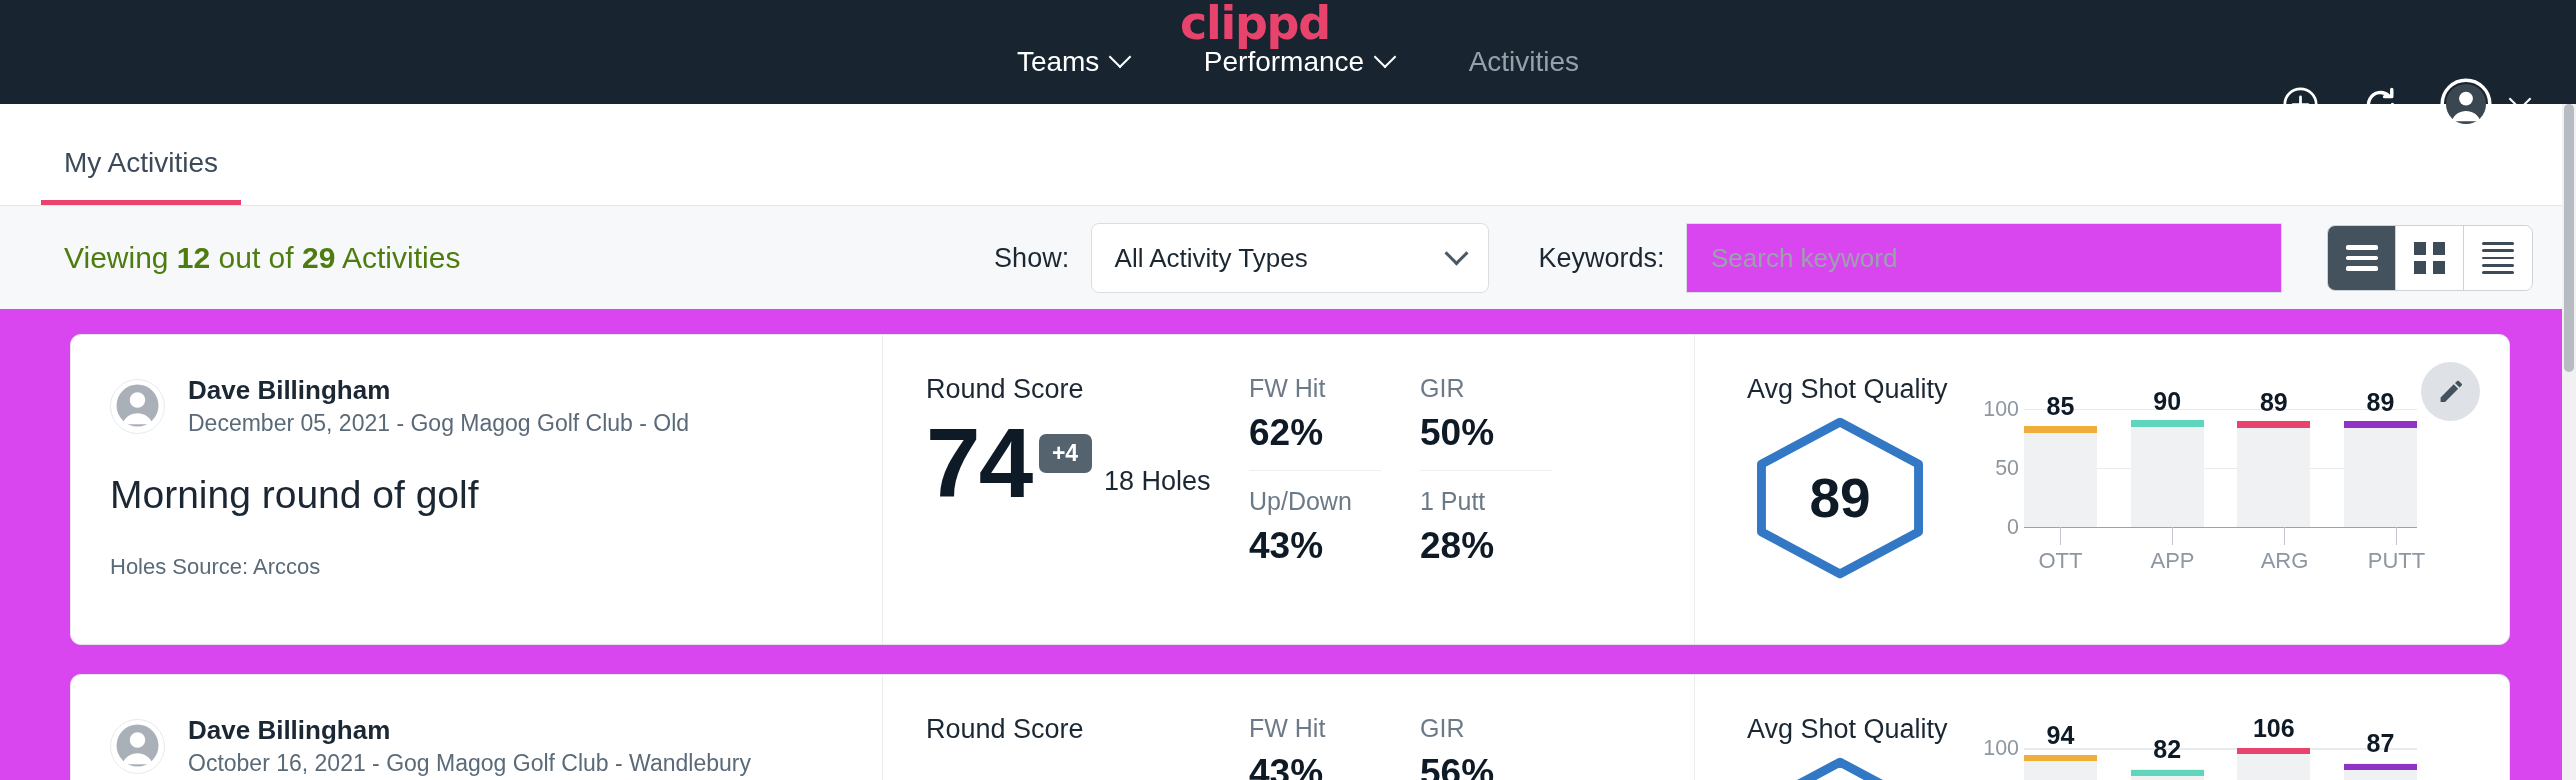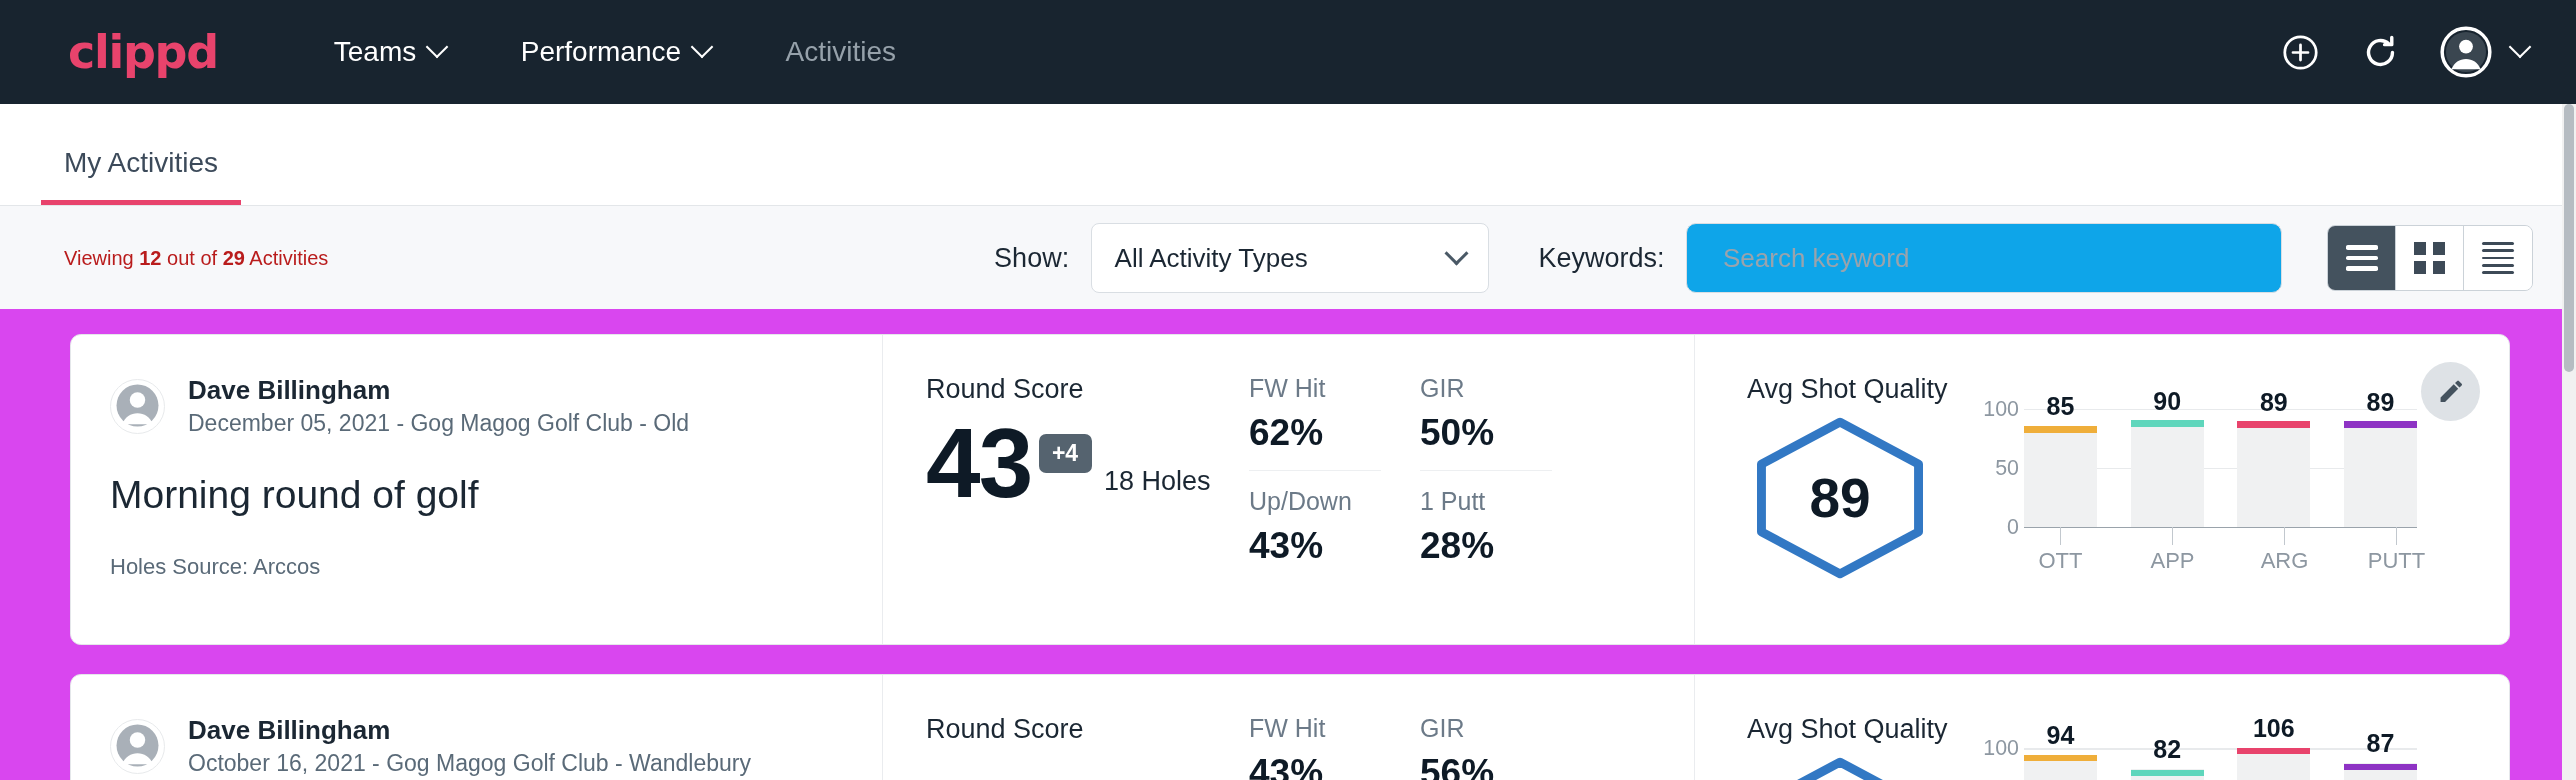--- a/index.html
+++ b/index.html
@@ -12,20 +12,21 @@
   }
 
   
   .topnav {
     height: 104px;
     background: #18242F;
     display: flex;
     align-items: center;
     padding: 0 48px 0 68px;
     position: relative;
+    flex-direction: column;
   }
   .logo {
     font-size: 46px;
     font-weight: 700;
     color: #E8436C;
     letter-spacing: -1.3px;
     line-height: 1;
     font-family: "DejaVu Sans", sans-serif;
     margin-right: 86px;
     user-select: none;
@@ -74,21 +75,21 @@
 
   
   .filterbar {
     height: 104px;
     background: #F7F8FA;
     display: flex;
     align-items: center;
     padding: 0 43px 0 64px;
     position: relative;
   }
-  .viewing { font-size: 20px; color: #b91c1c; white-space: nowrap; }
+  .viewing { font-size: 30px; color: #4d7c0f; white-space: nowrap; }
   .viewing b { font-weight: 700; }
   .show-label { font-size: 27px; color: #1B2733; margin-left: auto; margin-right: 21.4px; white-space: nowrap; }
   .select {
     width: 398px; height: 70px;
     background: #ffffff;
     border: 0.9px solid #D9DEE3;
     border-radius: 8px;
     display: flex; align-items: center;
     padding: 0 23px;
     font-size: 26px; color: #1B2733;
@@ -98,24 +99,24 @@
   .select .caret {
     margin-left: auto;
     width: 17px; height: 17px;
     border-right: 3.6px solid #4A5966;
     border-bottom: 3.6px solid #4A5966;
     transform: rotate(45deg) translate(-3.6px,-3.6px);
   }
   .kw-label { font-size: 27px; color: #1B2733; margin-left: 50px; margin-right: 21.4px; white-space: nowrap; }
   .search-input {
     width: 596px; height: 70px;
-    background: #0ea5e9;
+    background: #d946ef;
     border: 0.9px solid #D9DEE3;
-    border-radius: 10px;
-    padding: 0 36px;
+    border-radius: 1px;
+    padding: 0 24px;
     font-size: 26px;
     color: #1B2733;
     font-family: "Liberation Sans", sans-serif;
     outline: none;
   }
   .search-input::placeholder { color: #9AA3AC; }
   .viewgroup {
     margin-left: 45px;
     display: flex;
     border: 0.9px solid #CBD2D8;
@@ -355,21 +356,21 @@
           <span class="who-sub" style="display:block">December 05, 2021 - Gog Magog Golf Club - Old</span>
         </span>
       </div>
       <div class="card-title">Morning round of golf</div>
       <div class="card-src">Holes Source: Arccos</div>
     </div>
 
     <div class="colB">
       <div class="sec-label">Round Score</div>
       <div class="score-row">
-        <span class="score-big">43</span>
+        <span class="score-big">74</span>
         <span class="score-badge">+4</span>
         <span class="score-holes">18 Holes</span>
       </div>
     </div>
 
     <div class="colC">
       <div class="statgrid">
         <div class="stat-cell top">
           <div class="stat-k">FW Hit</div>
           <div class="stat-v">62%</div>

